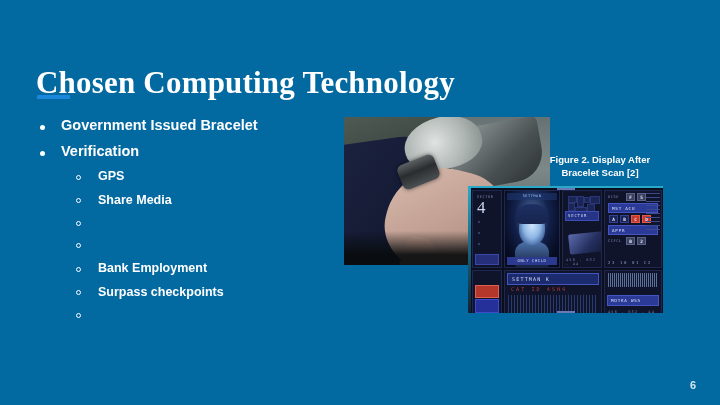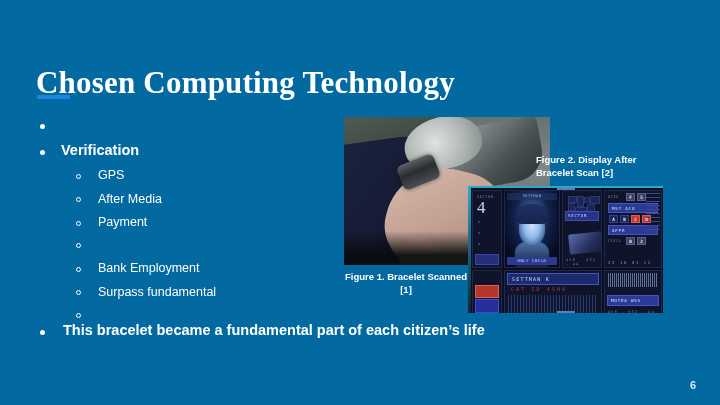--- a/index.html
+++ b/index.html
@@ -52,21 +52,21 @@
     color: #ffffff;
   }
   .bullet-row.lvl1 {
     font-size: 14.5px;
     font-weight: 700;
     line-height: 25px;
     padding-left: 4px;
   }
   .bullet-row.lvl2 {
     font-size: 12.5px;
-    font-weight: 400;
+    font-weight: 700;
     line-height: 22.5px;
     padding-left: 40px;
   }
   .marker {
     flex: 0 0 auto;
     color: #ffffff;
   }
   .bullet-row.lvl1 .marker {
     width: 21px;
     font-size: 11px;
@@ -362,20 +362,21 @@
   .ui-nub {
     position:absolute; left: 50%; margin-left:-9px; width:18px; height:2px;
     background:#6a78b5;
   }
 
   #fig2-caption {
     position: absolute;
     left: 536px;
     top: 153px;
     width: 128px;
+    text-align: center;
     color: #ffffff;
     font-size: 9.5px;
     font-weight: 700;
     line-height: 13px;
   }
 
   
   #page-number {
     position: absolute;
     right: 24px;
@@ -390,82 +391,77 @@
 
 <div id="slide">
 
   <h1 id="title">Chosen Computing Technology</h1>
   <div id="accent-bar"></div>
 
   <div id="bullets">
 
     <div class="bullet-row lvl1">
       <span class="marker"><span class="dot"></span></span>
+      <span class="btext">Government Issued Bracelet</span>
     </div>
 
     <div class="bullet-row lvl1">
       <span class="marker"><span class="dot"></span></span>
       <span class="btext">Verification</span>
     </div>
 
     <div class="bullet-row lvl2">
       <span class="marker"><span class="ring"></span></span>
       <span class="btext">GPS</span>
     </div>
 
     <div class="bullet-row lvl2">
       <span class="marker"><span class="ring"></span></span>
-      <span class="btext">After Media</span>
-    </div>
-
-    <div class="bullet-row lvl2">
-      <span class="marker"><span class="ring"></span></span>
-      <span class="btext">Payment</span>
+      <span class="btext">Share Media</span>
+    </div>
+
+    <div class="bullet-row lvl2">
+      <span class="marker"><span class="ring"></span></span>
     </div>
 
     <div class="bullet-row lvl2">
       <span class="marker"><span class="ring"></span></span>
     </div>
 
     <div class="bullet-row lvl2">
       <span class="marker"><span class="ring"></span></span>
       <span class="btext">Bank Employment</span>
     </div>
 
     <div class="bullet-row lvl2">
       <span class="marker"><span class="ring"></span></span>
-      <span class="btext">Surpass fundamental</span>
+      <span class="btext">Surpass checkpoints</span>
     </div>
 
     <div class="bullet-row lvl2">
       <span class="marker"><span class="ring"></span></span>
     </div>
 
   </div>
 
-  <div id="last-bullet">
-    <span class="marker"><span class="dot"></span></span>
-    <span class="btext">This bracelet became a fundamental part of each citizen’s life</span>
-  </div>
 
   <div id="fig1">
     <div class="ph1-bg"></div>
     <div class="ph1-wall"></div>
     <div class="ph1-rail2"></div>
     <div class="ph1-rail"></div>
     <div class="ph1-sleeve"></div>
     <div class="ph1-scanner"></div>
     <div class="ph1-scanner2"></div>
     <div class="ph1-hand"></div>
     <div class="ph1-bracelet"></div>
     <div class="ph1-finger"></div>
 
     <div class="ph1-dark"></div>
   </div>
-  <div id="fig1-caption">Figure 1. Bracelet Scanned [1]</div>
 
   <div id="fig2">
     <div class="ui-accent-l"></div>
     <div class="ui-grid">
 
       <div class="ui-cell ui-sectorcell">
         <div class="ui-lbl">SECTOR</div>
         <div class="sector-num">4</div>
         <div class="ui-tickcol">
             <i></i>

